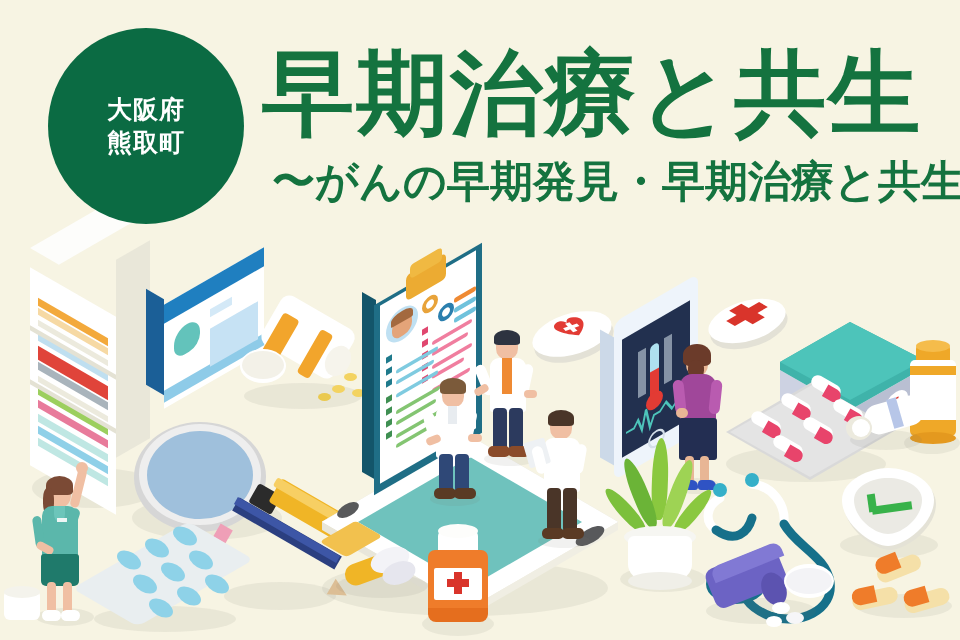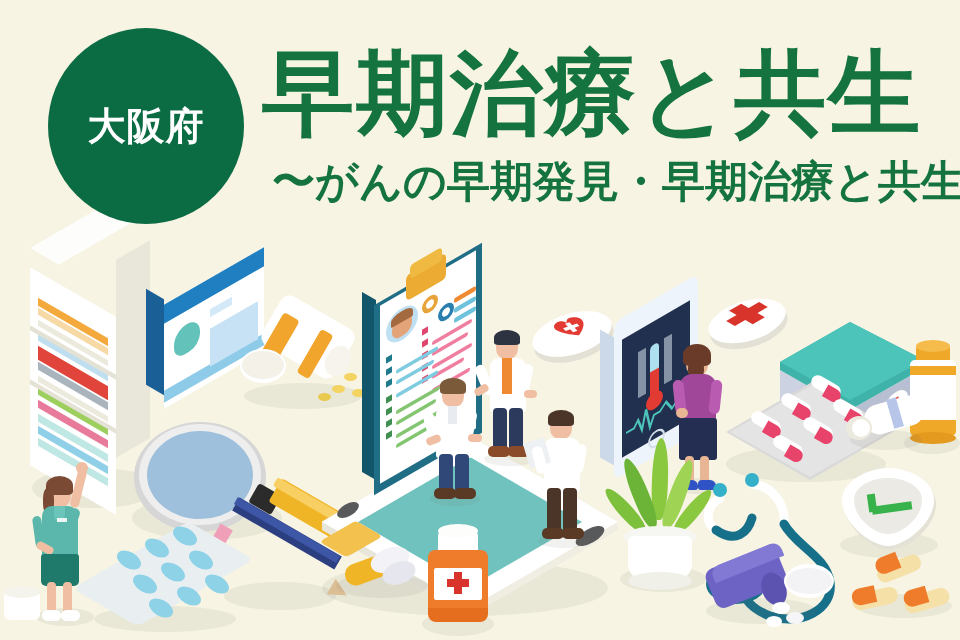--- a/index.html
+++ b/index.html
@@ -18,21 +18,21 @@
   
   .badge {
     position:absolute; left:48px; top:28px;
     width:196px; height:196px; border-radius:50%;
     background:#0b6b43;
     display:flex; flex-direction:column;
     align-items:center; justify-content:center;
     z-index:30;
   }
   .badge-line {
-    color:#ffffff; font-size:38px; font-weight:bold;
+    color:#ffffff; font-size:25px; font-weight:bold;
     letter-spacing:1px; line-height:1.32;
     font-family:"DejaVu Sans","Liberation Sans",sans-serif;
   }
   .title-main {
     position:absolute; left:262px; top:46px;
     font-size:92px; font-weight:bold; color:#14733f;
     letter-spacing:2px; line-height:1.05; white-space:nowrap;
     font-family:"DejaVu Sans","Liberation Sans",sans-serif;
     z-index:25;
   }
@@ -93,20 +93,21 @@
   
   .cap { position:absolute; border-radius:10px; }
 </style>
 </head>
 <body>
 
 <div id="banner">
 
   <div class="badge">
     <div class="badge-line">大阪府</div>
+    <div class="badge-line">熊取町</div>
   </div>
 
   <div class="title-main">早期治療と共生</div>
   <div class="title-sub">〜がんの早期発見・早期治療と共生〜</div>
 
   <div class="illus">
 
     <div class="obj" style="left:30px; top:20px; width:130px; height:230px;">
       <div class="shadow" style="left:2px; top:198px; width:126px; height:40px;"></div>
 

